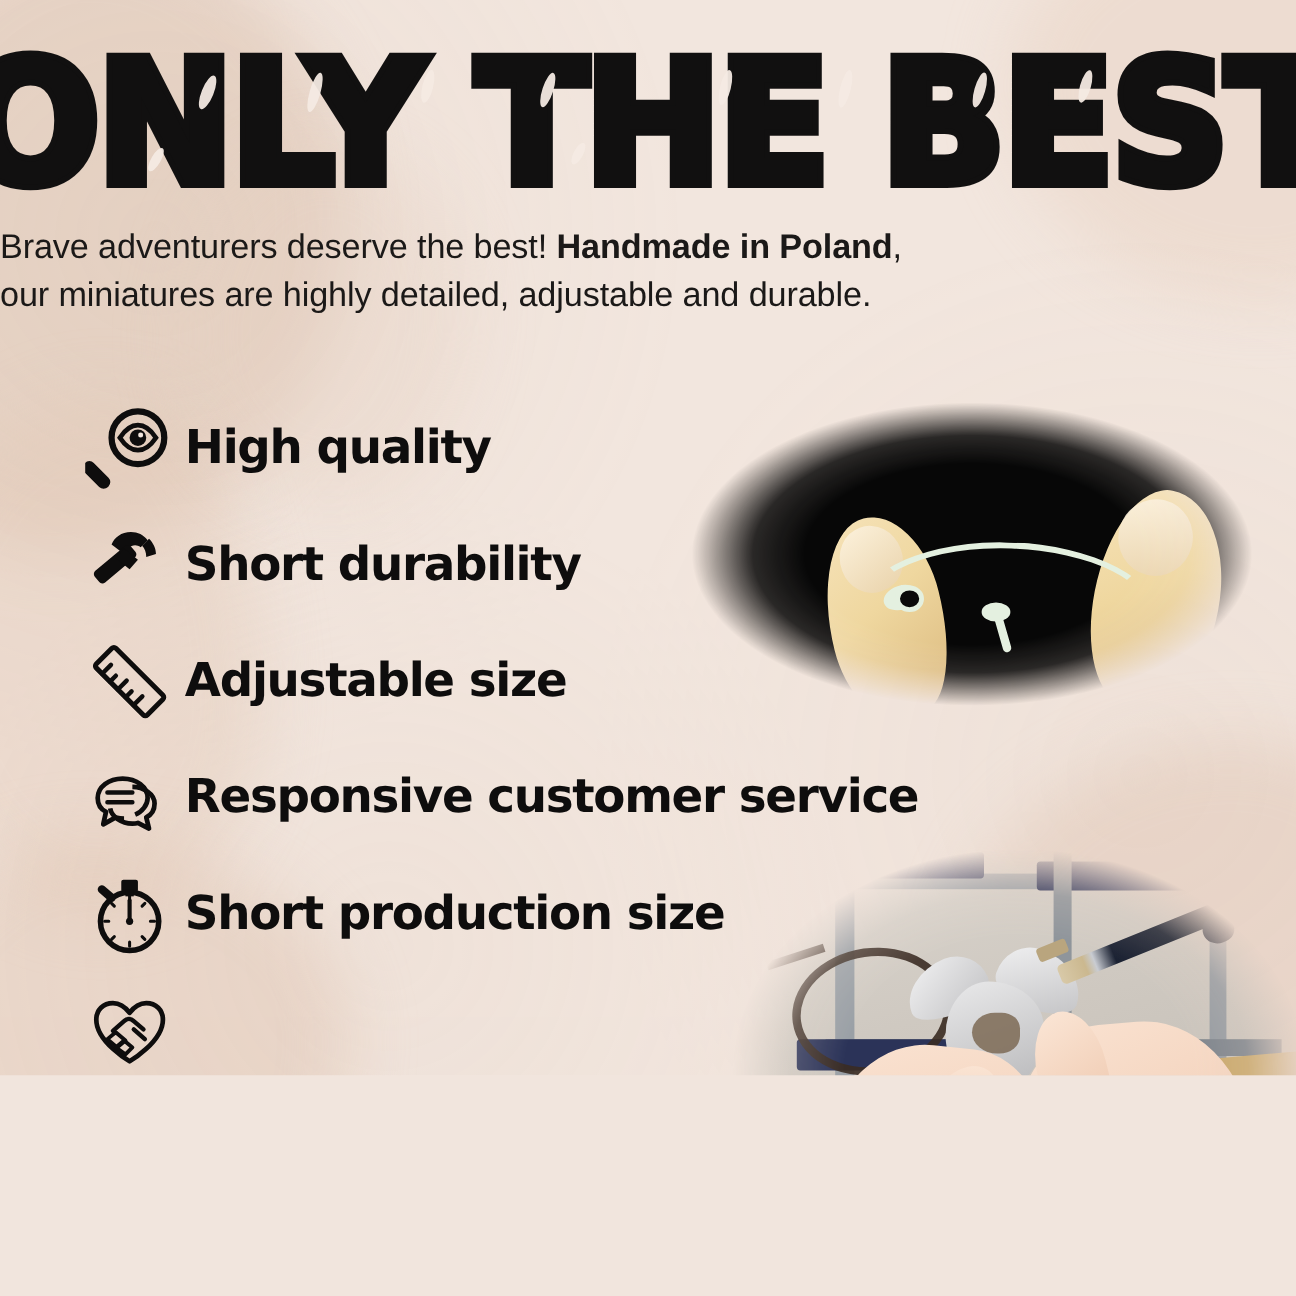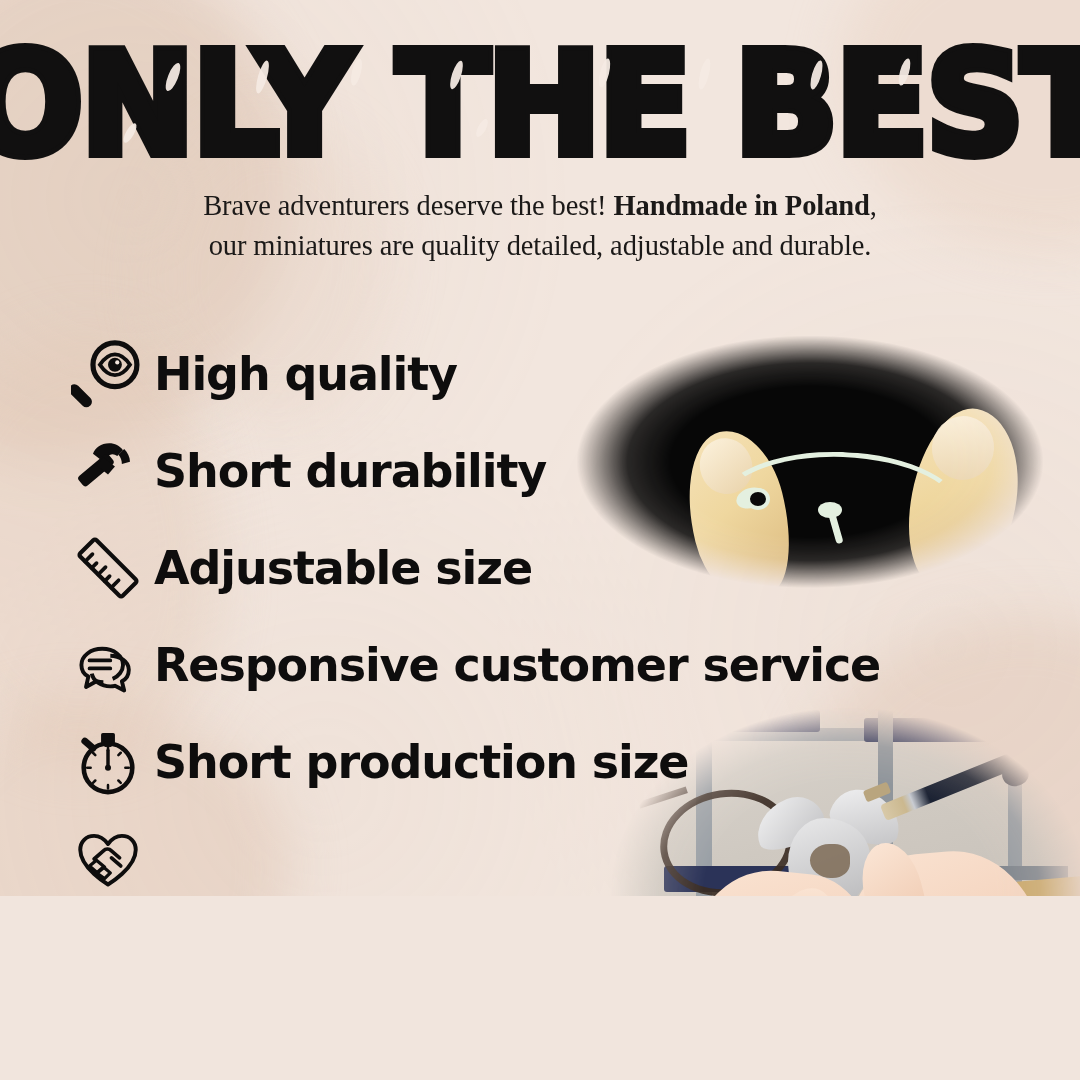--- a/index.html
+++ b/index.html
@@ -39,35 +39,35 @@
     font-weight:bold;font-size:128px;line-height:1;
     letter-spacing:-2px;color:#111010;
     transform:scaleX(1.06) scaleY(1.1);transform-origin:50% 0;
     -webkit-text-stroke:9px #111010;paint-order:stroke fill;
     white-space:nowrap;
   }
   .gloss{position:absolute;background:#f4eae3;border-radius:50%;pointer-events:none;opacity:.95;}
 
   
   .subtitle{
-    position:absolute;left:0;right:0;top:186px;text-align:center;
+    position:absolute;left:0;right:0;top:186px;text-align:left;
     font-size:28.5px;line-height:1.42;color:#1b1918;
-    font-family:Liberation Serif, serif;
+    font-family:Liberation Sans, sans-serif;
     letter-spacing:-.1px;
   }
   .subtitle b{font-weight:bold;}
 
   
   .features{position:absolute;left:62px;top:325px;width:730px;z-index:5;}
   .feature{display:flex;align-items:center;height:97px;}
   .f-icon{width:92px;min-width:92px;display:flex;align-items:center;justify-content:center;}
   .f-icon svg{display:block;}
   .f-label{
     font-family:"DejaVu Sans",sans-serif;
-    font-weight:bold;font-size:46px;color:#0e0d0d;letter-spacing:-1.1px;
+    font-weight:bold;font-size:39px;color:#0e0d0d;letter-spacing:-1.1px;
     white-space:nowrap;
   }
 
   
   .photo{position:absolute;overflow:hidden;}
 
   
   .photo-top{left:540px;top:312px;width:540px;height:312px;}
   .pt-mask{position:absolute;inset:0;
     -webkit-mask-image:radial-gradient(ellipse 47% 44% at 50% 48%,#000 55%,rgba(0,0,0,.85) 72%,rgba(0,0,0,0) 92%);
@@ -169,21 +169,21 @@
   <div class="gloss" style="left:452px;top:60px;width:9px;height:30px;transform:rotate(18deg);"></div>
   <div class="gloss" style="left:600px;top:58px;width:9px;height:30px;transform:rotate(14deg);"></div>
   <div class="gloss" style="left:700px;top:58px;width:9px;height:32px;transform:rotate(14deg);"></div>
   <div class="gloss" style="left:812px;top:60px;width:9px;height:30px;transform:rotate(16deg);"></div>
   <div class="gloss" style="left:900px;top:58px;width:9px;height:28px;transform:rotate(16deg);"></div>
   <div class="gloss" style="left:126px;top:122px;width:8px;height:22px;transform:rotate(30deg);"></div>
   <div class="gloss" style="left:478px;top:118px;width:8px;height:20px;transform:rotate(28deg);"></div>
 
   <div class="subtitle">
     <span><span>Brave adventurers deserve the best! </span><b>Handmade in Poland</b><span>,</span></span><br>
-    <span>our miniatures are quality detailed, adjustable and durable.</span>
+    <span>our miniatures are highly detailed, adjustable and durable.</span>
   </div>
 
   <div class="photo photo-top">
     <div class="pt-mask">
       <div class="pt-black"></div>
       <div class="finger finger-l"></div>
       <div class="nail nail-l"></div>
       <div class="finger finger-r"></div>
       <div class="nail nail-r"></div>
       <div class="strand strand-main"></div>

